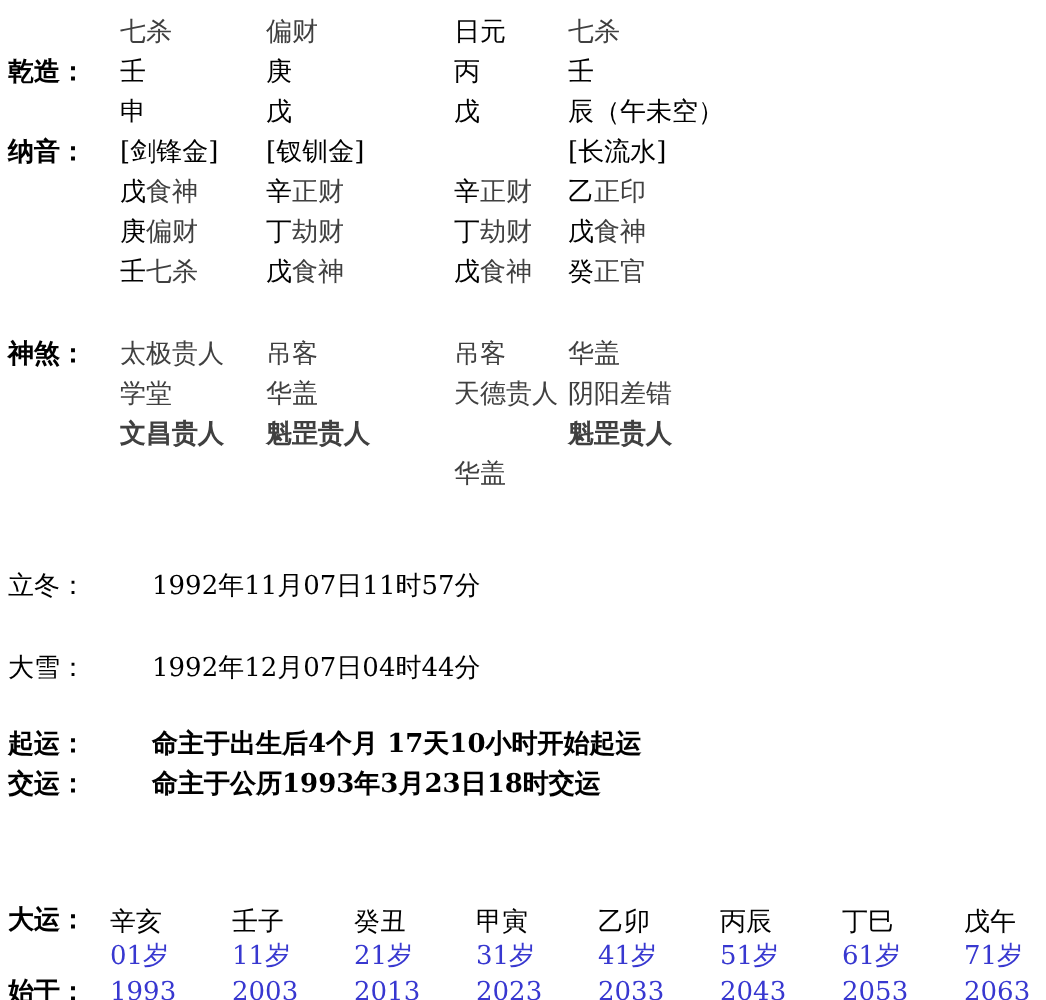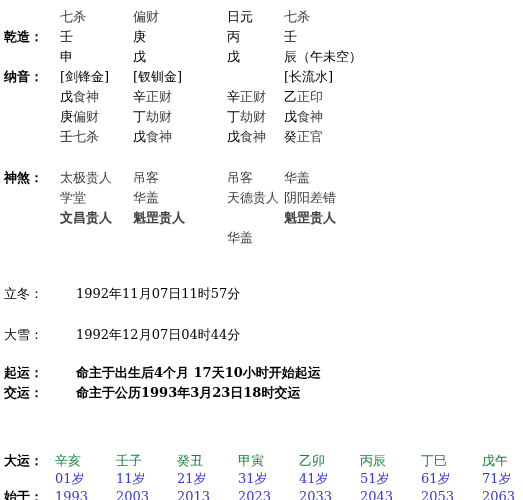--- a/index.html
+++ b/index.html
@@ -51,21 +51,21 @@
 
   
   .c0 { left: 60px; }
   .c1 { left: 133px; }
   .c2 { left: 227px; text-align: center; }
   .c3 { left: 284px; }
 
   
   .blue  { color: #404040; }
   .black { color: #000000; }
-  .red   { color: #15803d; font-family: Liberation Serif, serif; }
+  .red   { color: #000000; font-family: Liberation Serif, serif; }
   .dblue { color: #3838d0; text-align: right; }
 
   .b { font-weight: bold; }
 
   
   .d0 { left: 55px; }
   .d1 { left: 116px; }
   .d2 { left: 177px; }
   .d3 { left: 238px; }
   .d4 { left: 299px; }

